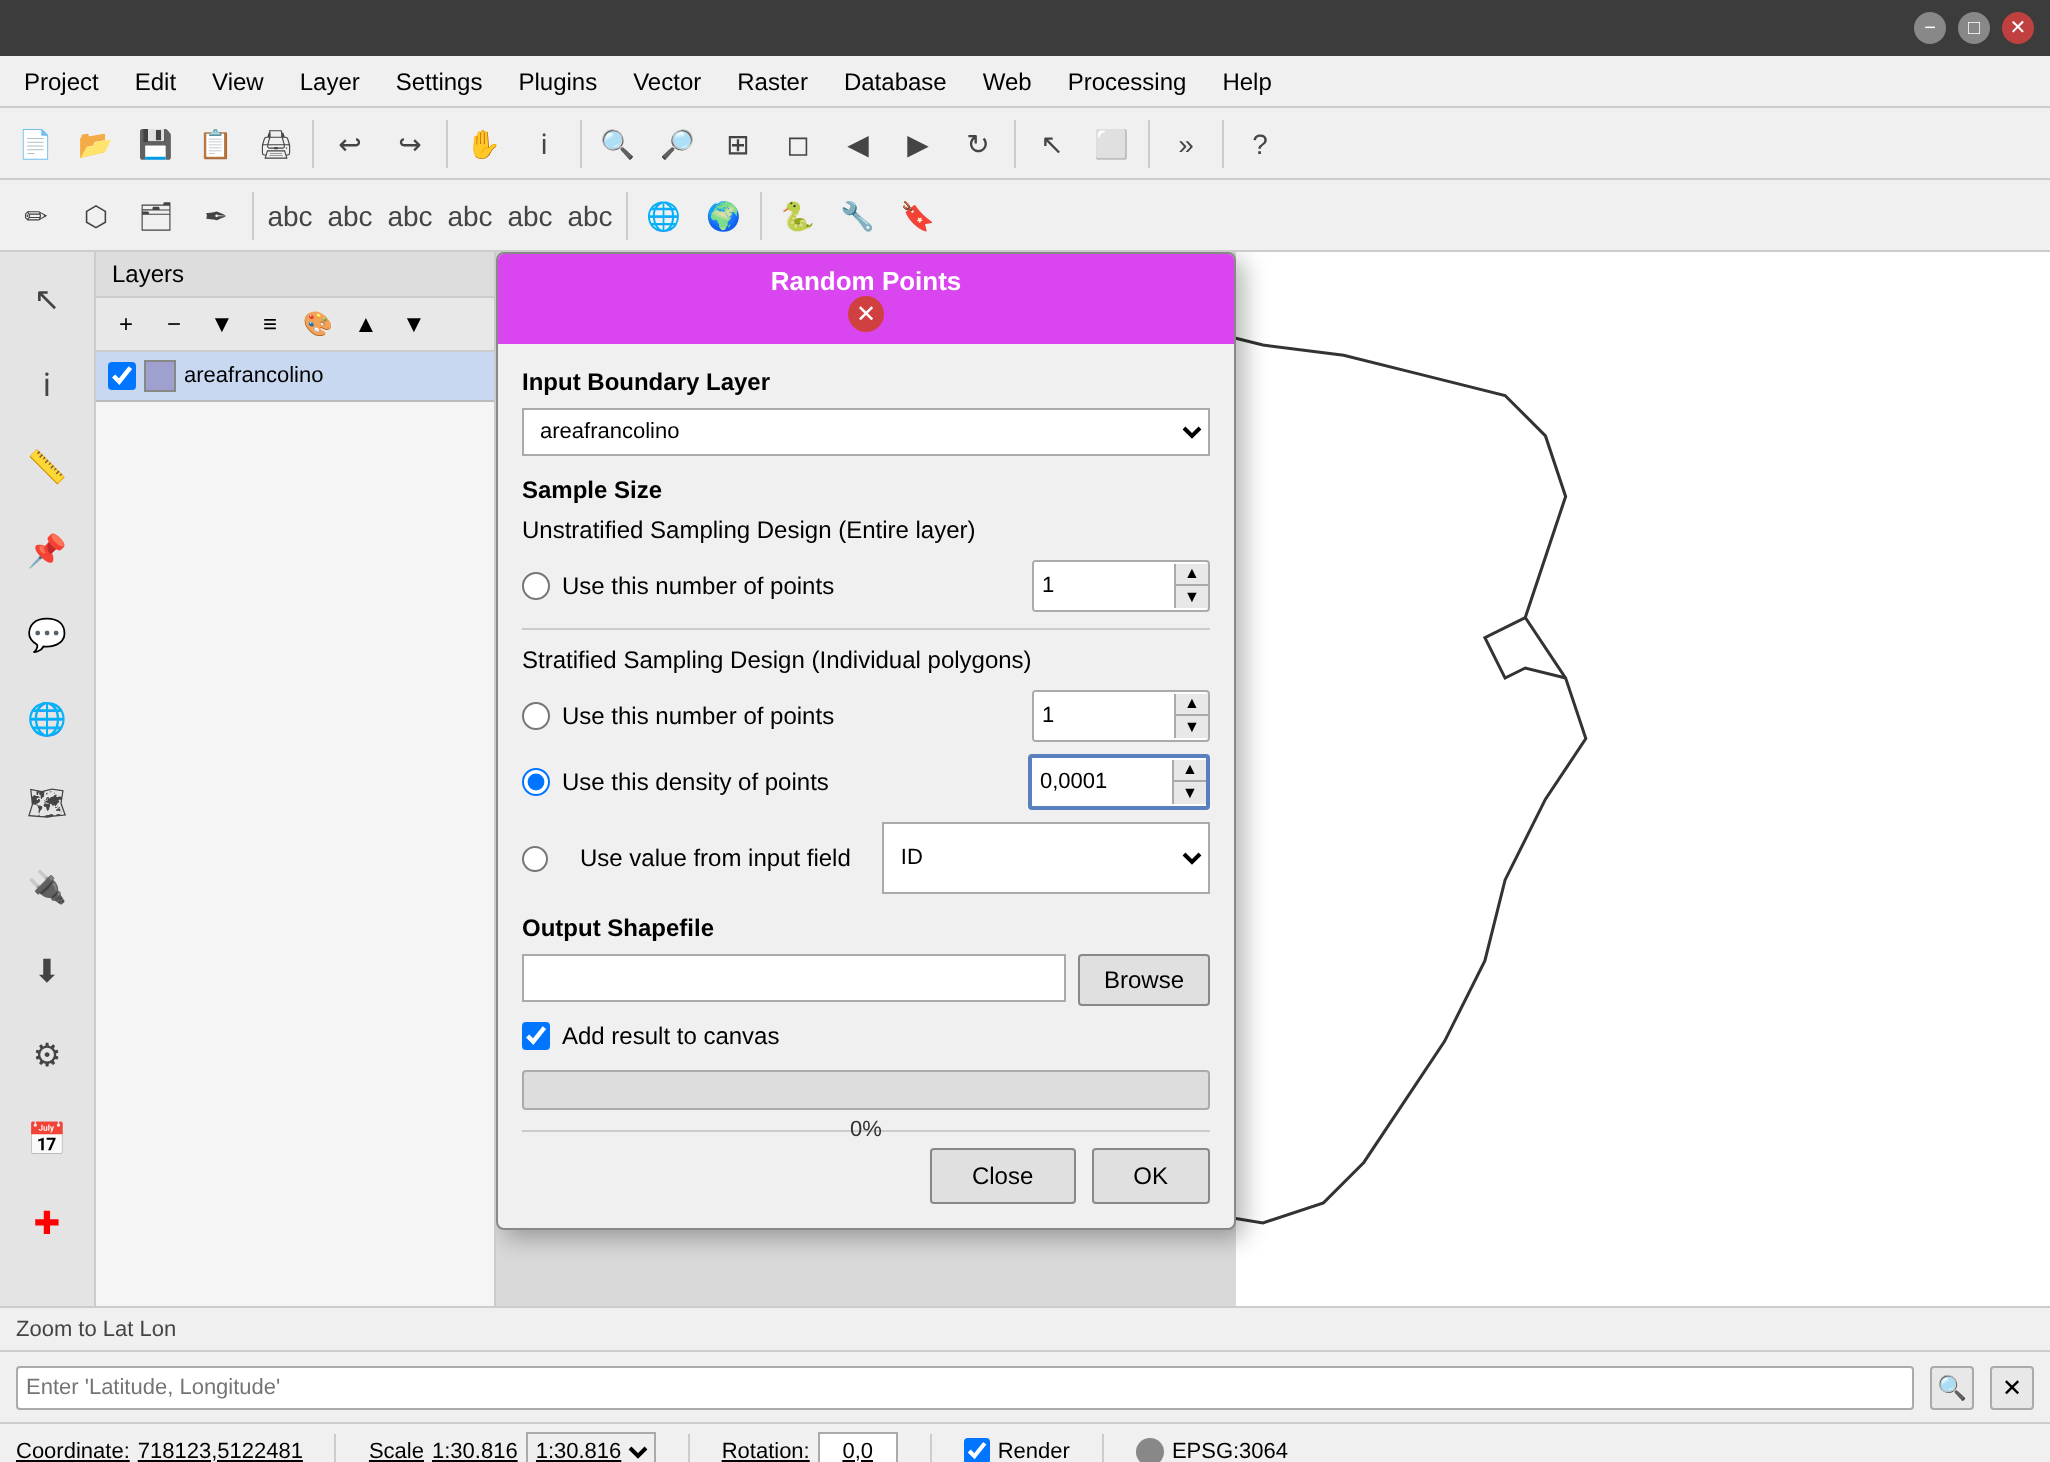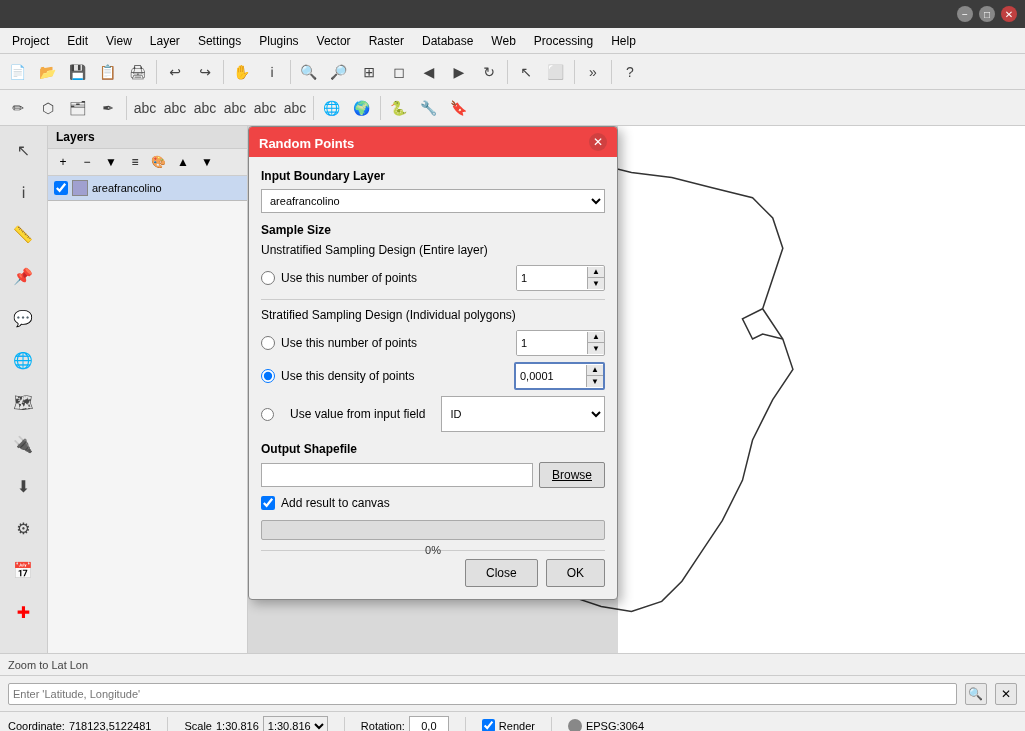--- a/index.html
+++ b/index.html
@@ -106,21 +106,21 @@
     .layers-panel {
       width: 200px;
       background: #f5f5f5;
       border-right: 1px solid #ccc;
       display: flex;
       flex-direction: column;
     }
     .layers-header {
       background: #ddd;
       padding: 4px 8px;
-      font-weight: bold;
+      font-weight: normal;
       font-size: 12px;
       border-bottom: 1px solid #ccc;
     }
     .layers-toolbar {
       display: flex;
       padding: 2px 4px;
       gap: 2px;
       border-bottom: 1px solid #ccc;
       background: #e8e8e8;
     }
@@ -236,29 +236,30 @@
 
     
     .dialog {
       background: #f0f0f0;
       border: 1px solid #888;
       border-radius: 4px;
       width: 370px;
       box-shadow: 4px 4px 12px rgba(0,0,0,0.3);
     }
     .dialog-titlebar {
-      background: #ef4444;
+      background: #d946ef;
       color: white;
       padding: 6px 10px;
       display: flex;
-      align-items: flex-end;
+      align-items: center;
       justify-content: space-between;
       border-radius: 3px 3px 0 0;
       font-size: 13px;
       font-weight: bold;
+      flex-direction: column;
     }
     .dialog-close {
       width: 18px; height: 18px;
       background: #d04040;
       border: none;
       border-radius: 50%;
       color: white;
       cursor: pointer;
       font-size: 12px;
       display: flex; align-items: center; justify-content: center;
@@ -346,24 +347,22 @@
       background: white;
       font-size: 11px;
       padding: 0 4px;
     }
 
     .output-section {
       margin-top: 10px;
     }
     .output-row {
       display: flex;
-      align-items: center;
       gap: 6px;
       margin-top: 4px;
-      text-decoration: underline;
     }
     .output-input {
       flex: 1;
       height: 24px;
       border: 1px solid #aaa;
       background: white;
       font-size: 11px;
       padding: 0 4px;
     }
     .browse-btn {

